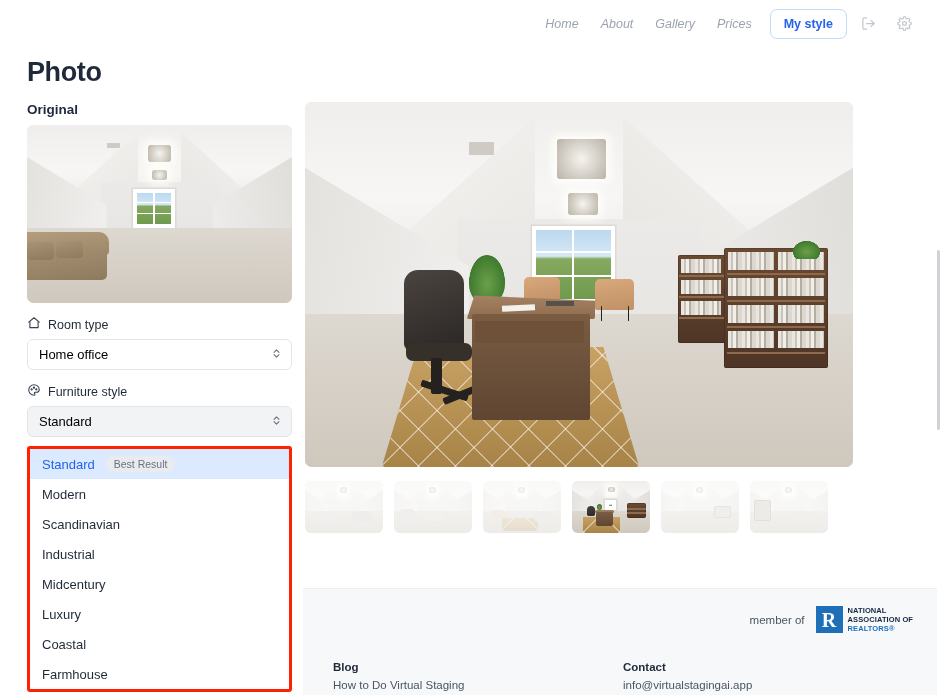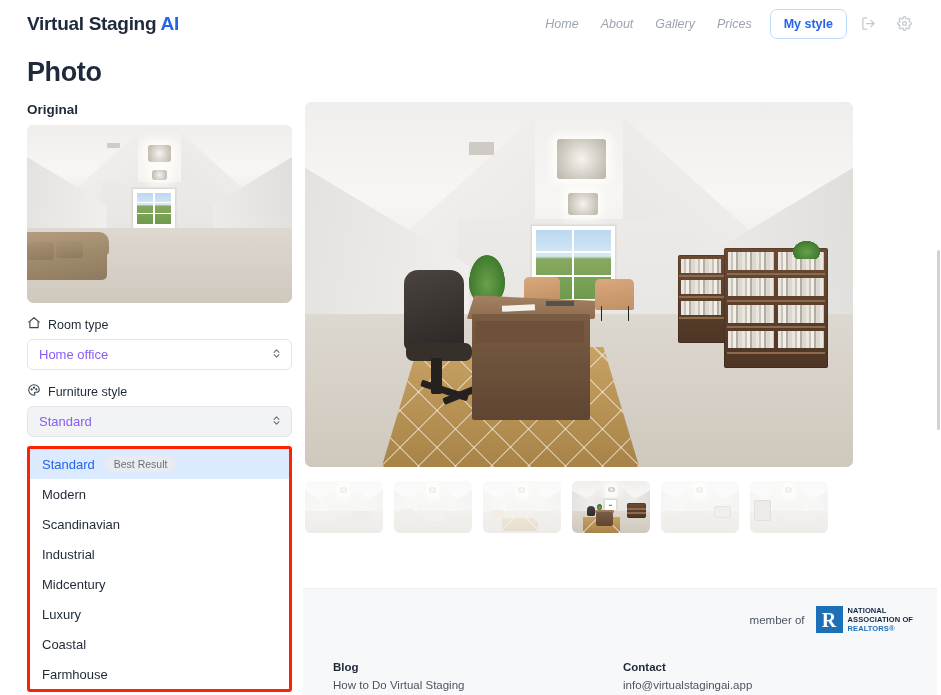--- a/index.html
+++ b/index.html
@@ -225,21 +225,21 @@
   
   .field-label {
     display: flex; align-items: center; gap: 7px;
     font-size: 12.5px; color: #1f2937; margin: 13px 0 6px 0;
   }
   .select-box {
     width: 265px; height: 31px; border: 1px solid #e3e5e8;
     border-radius: 6px; background: #fff;
     display: flex; align-items: center;
     padding: 0 9px 0 11px;
-    font-size: 13px; color: #8b5cf6; cursor: pointer;
+    font-size: 13px; color: #000000; cursor: pointer;
     position: relative;
   }
   .select-box.active { background: #f1f3f5; }
   .select-box .caret { margin-left: auto; }
 
   
   .dropdown {
     width: 265px; margin-top: 9px;
     border: 3px solid #ff2200;
     border-radius: 3px; background: #fff;
@@ -299,23 +299,20 @@
   }
   .scroll-thumb {
     position: absolute; right: 1px; top: 250px; width: 3px; height: 180px;
     background: #cfd2d6; border-radius: 2px;
   }
 </style>
 </head>
 <body>
 
 <div class="topnav">
-  <div class="brand">
-    <span>Virtual Staging </span><span class="ai">AI</span>
-  </div>
   <div class="nav-right">
     <a class="nav-link">Home</a>
     <a class="nav-link">About</a>
     <a class="nav-link">Gallery</a>
     <a class="nav-link">Prices</a>
     <button class="nav-btn">My style</button>
     <button class="icon-btn" aria-label="logout">
       <svg width="15" height="15" viewBox="0 0 24 24" fill="none" stroke="#c3c8d0" stroke-width="2" stroke-linecap="round" stroke-linejoin="round">
         <path d="M9 21H5a2 2 0 0 1-2-2V5a2 2 0 0 1 2-2h4"></path>
           <polyline points="16 17 21 12 16 7"></polyline>

